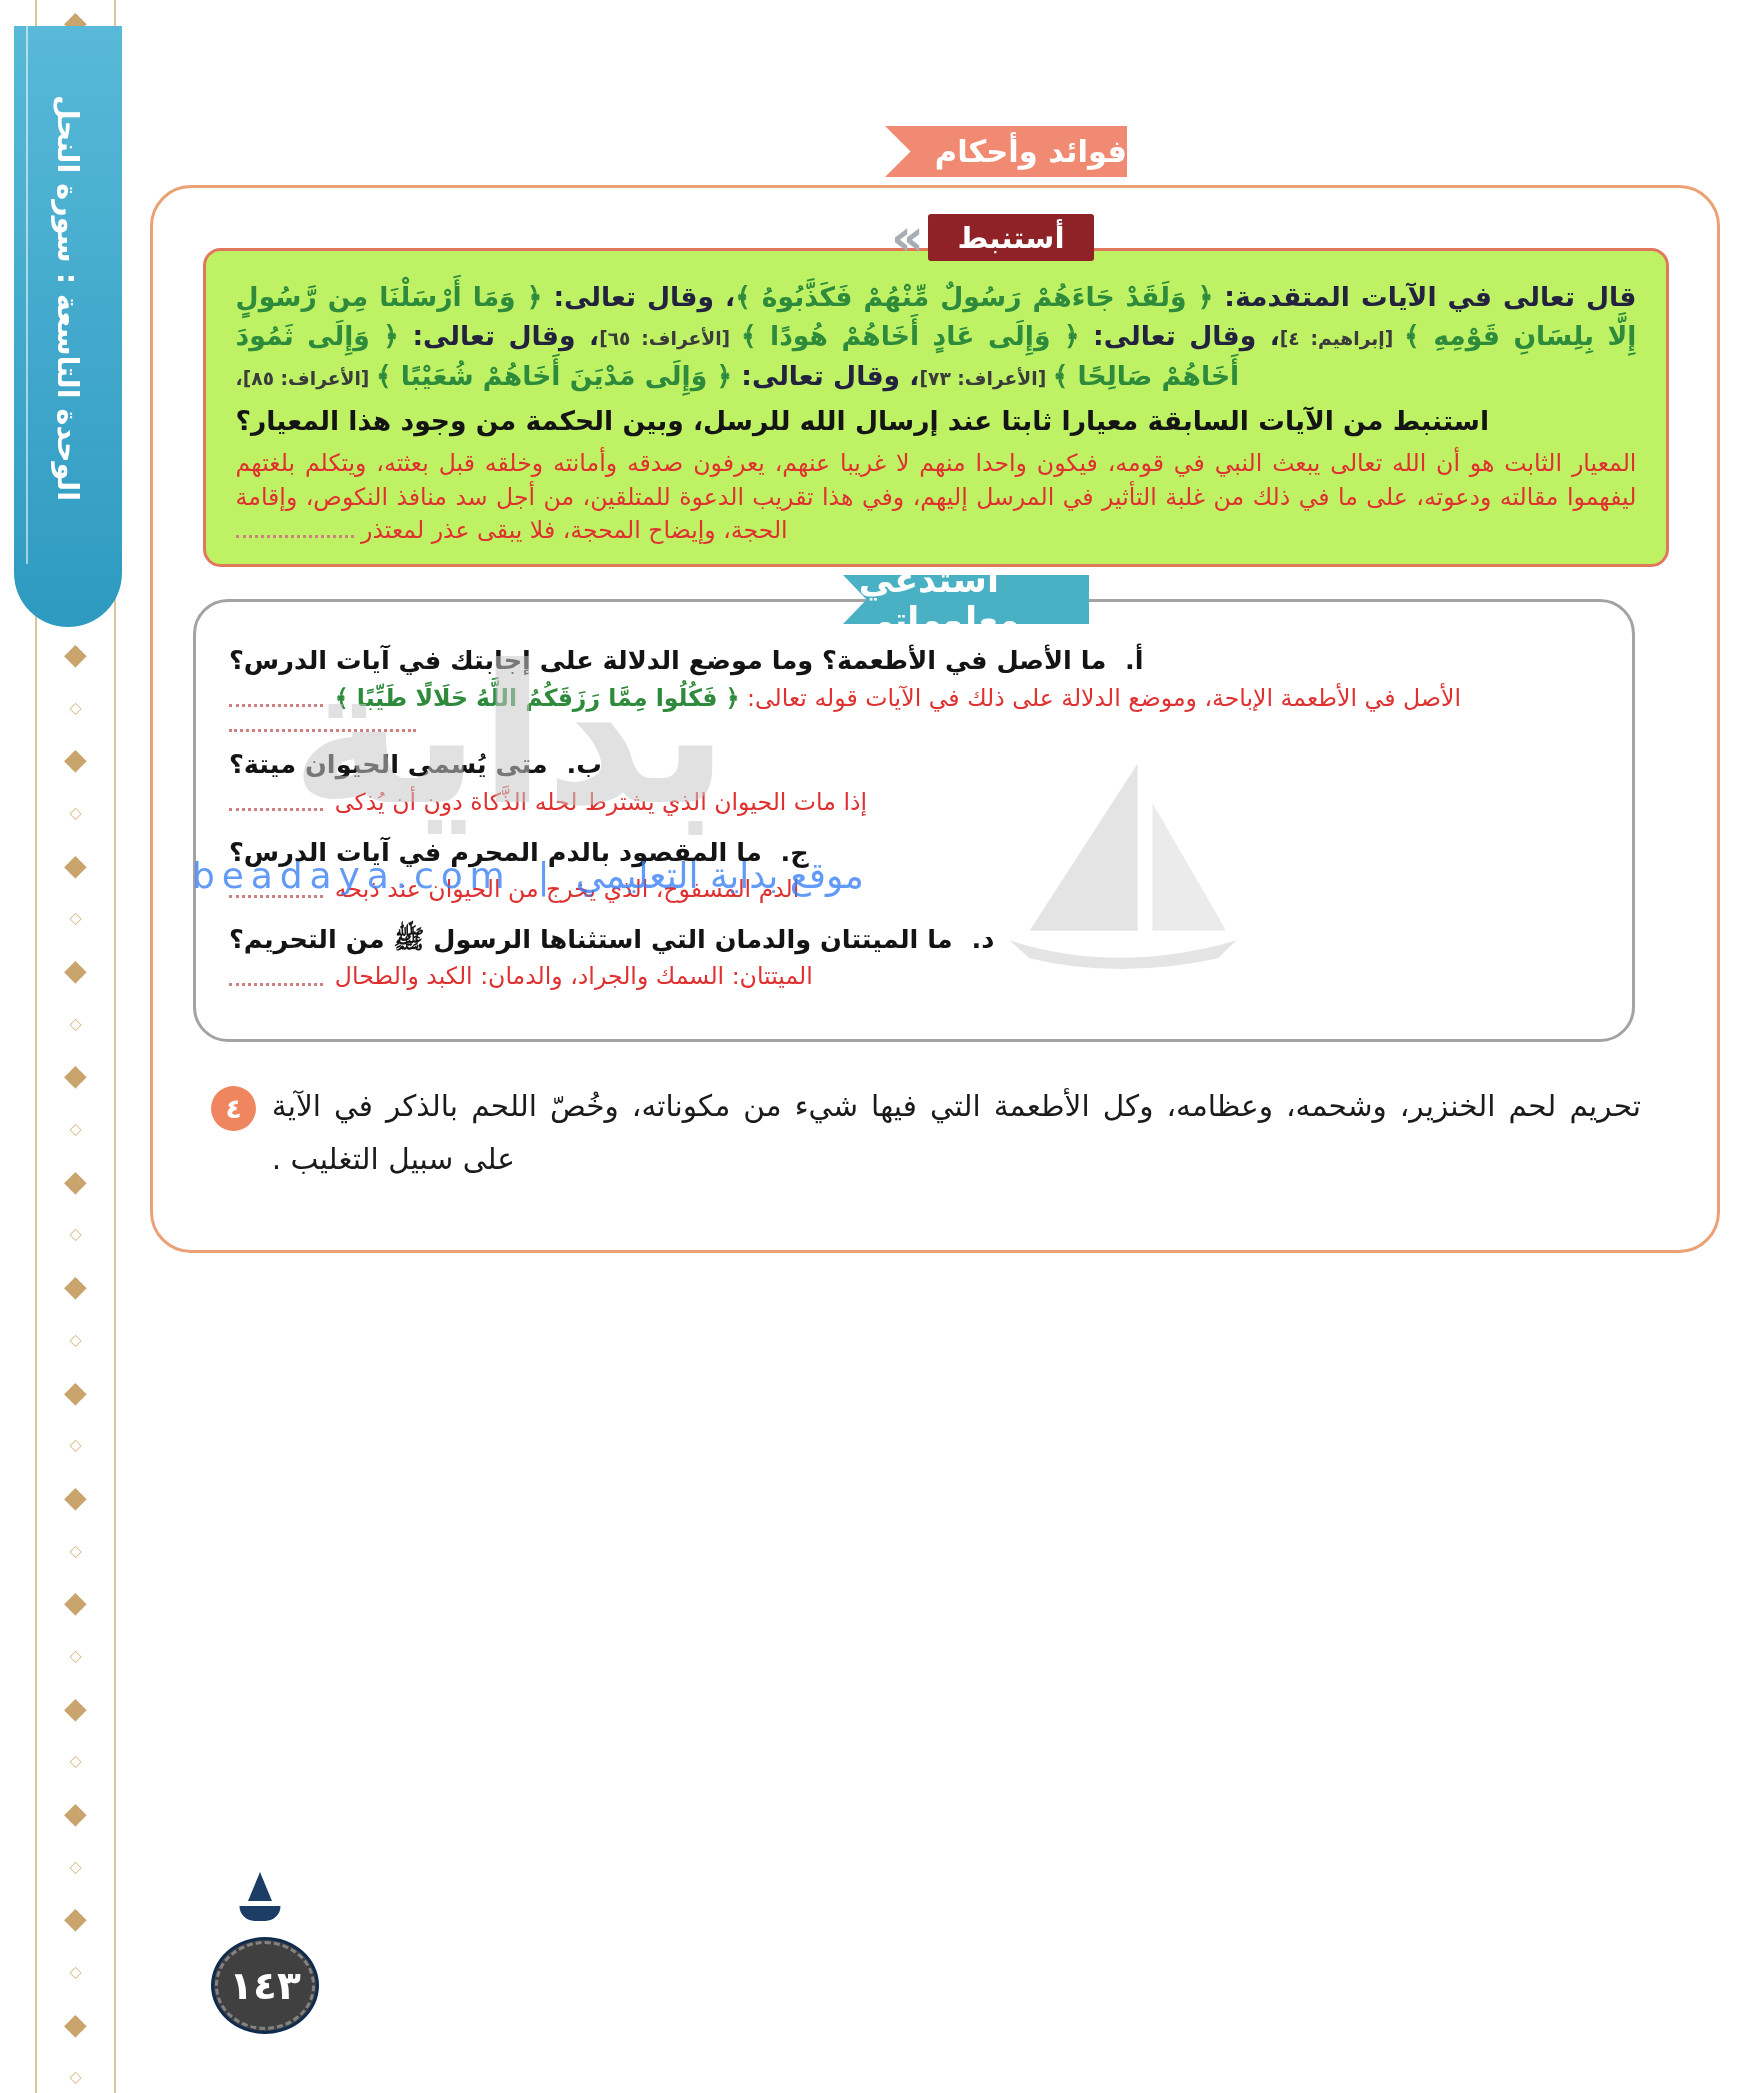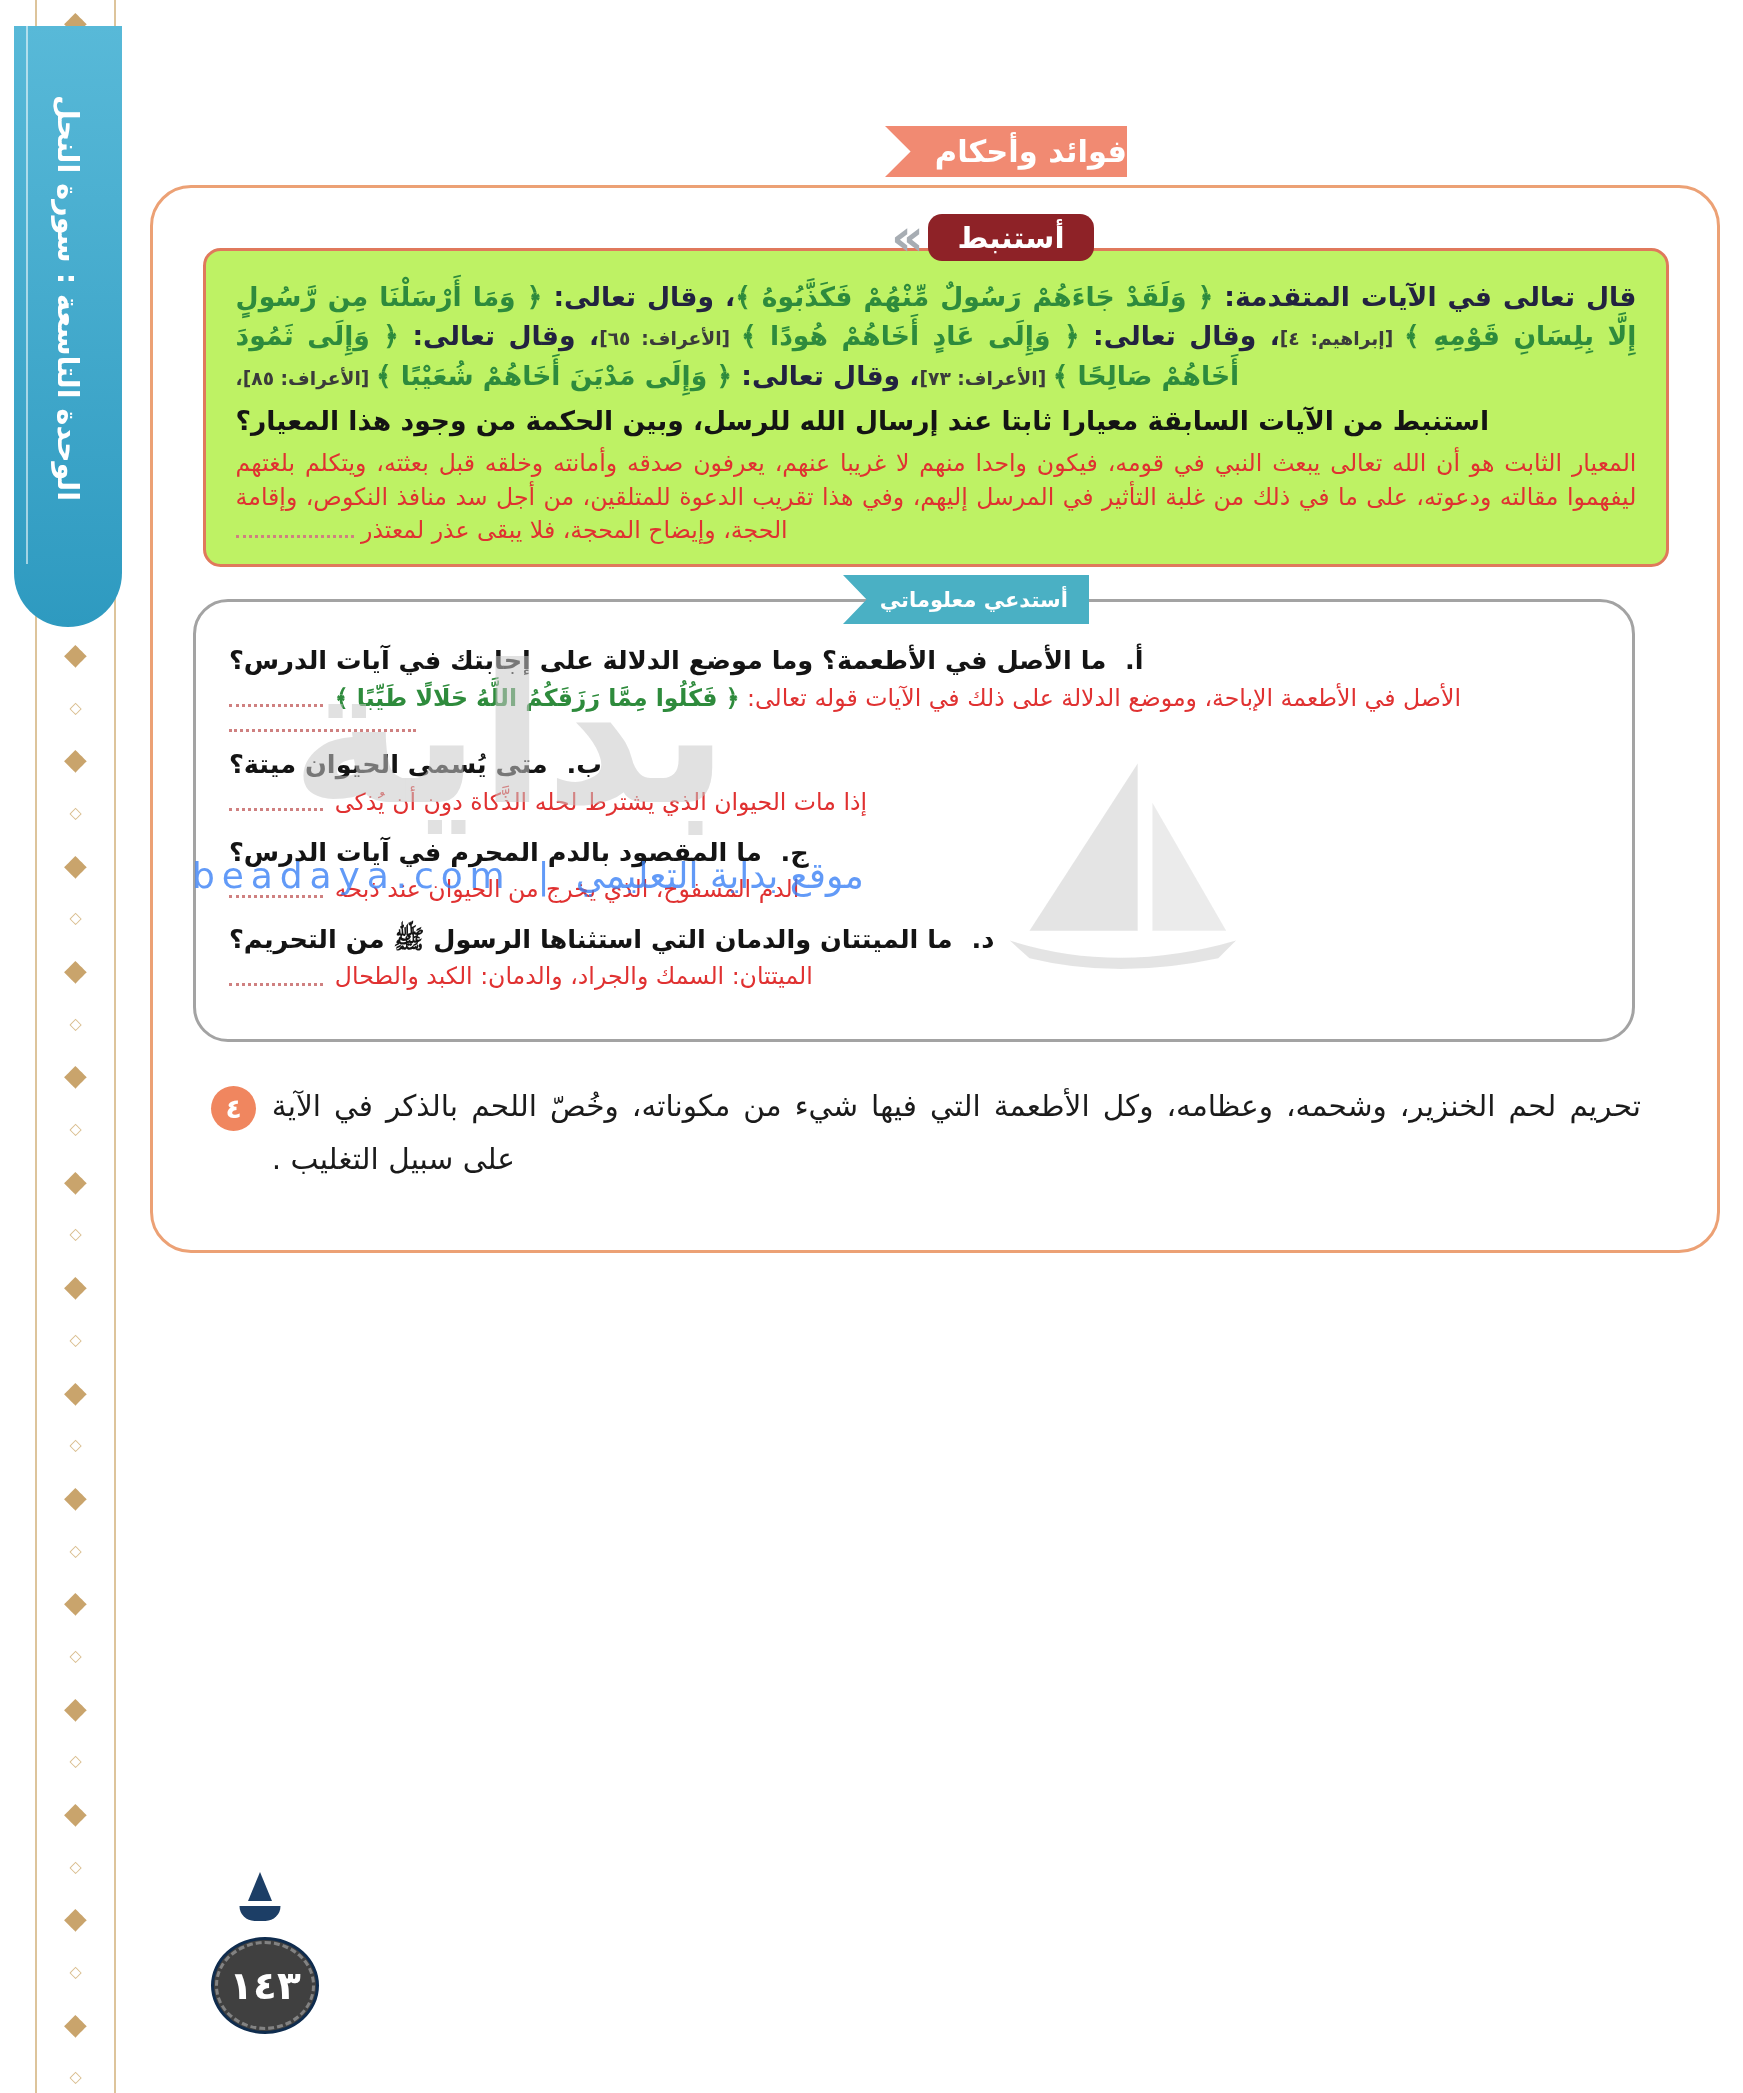--- a/index.html
+++ b/index.html
@@ -33,25 +33,25 @@
   .banner-top{
     position:absolute;left:885px;top:126px;width:242px;height:51px;z-index:4;
     background:#f18a72;color:#fff;display:flex;align-items:center;justify-content:flex-end;
     font-size:30.5px;font-weight:bold;
     clip-path:polygon(0 0,100% 0,100% 100%,0 100%,25.6px 50%);
     padding-left:17.7px;box-sizing:border-box;
   }
   .badge-deduce-wrap{position:absolute;left:891px;top:211px;height:53px;display:flex;align-items:center;z-index:4;}
   .chevrons{color:#a7adb3;font-size:51px;font-weight:bold;line-height:1;margin-right:3.9px;}
   .badge-deduce{background:#8e2227;color:#fff;font-size:29.6px;font-weight:bold;
-    padding:6.9px 29.6px;border-radius:14px;}
+    padding:6.9px 29.6px;border-radius:3px;}
   .banner-recall{
     position:absolute;left:843px;top:575px;width:246px;height:49px;z-index:4;
     background:#4ab0c4;color:#fff;display:flex;align-items:center;justify-content:center;
-    font-size:21px;font-weight:bold;
+    font-size:35px;font-weight:bold;
     clip-path:polygon(0 0,100% 0,100% 100%,0 100%,23.6px 50%);
     padding-left:15.8px;box-sizing:border-box;
   }
   
   .box1{position:absolute;left:203px;top:248px;width:1466px;min-height:307px;z-index:2;
     border:3px solid #e0795c;border-radius:17.7px;background:#bef264;
     padding:25.6px 29.6px 15.8px;box-sizing:border-box;}
   .verses{direction:rtl;text-align:justify;text-align-last:left;
     font-size:26.6px;font-weight:bold;color:#232340;line-height:1.5;}
   .seg-quran{color:#2e8b3c;}

